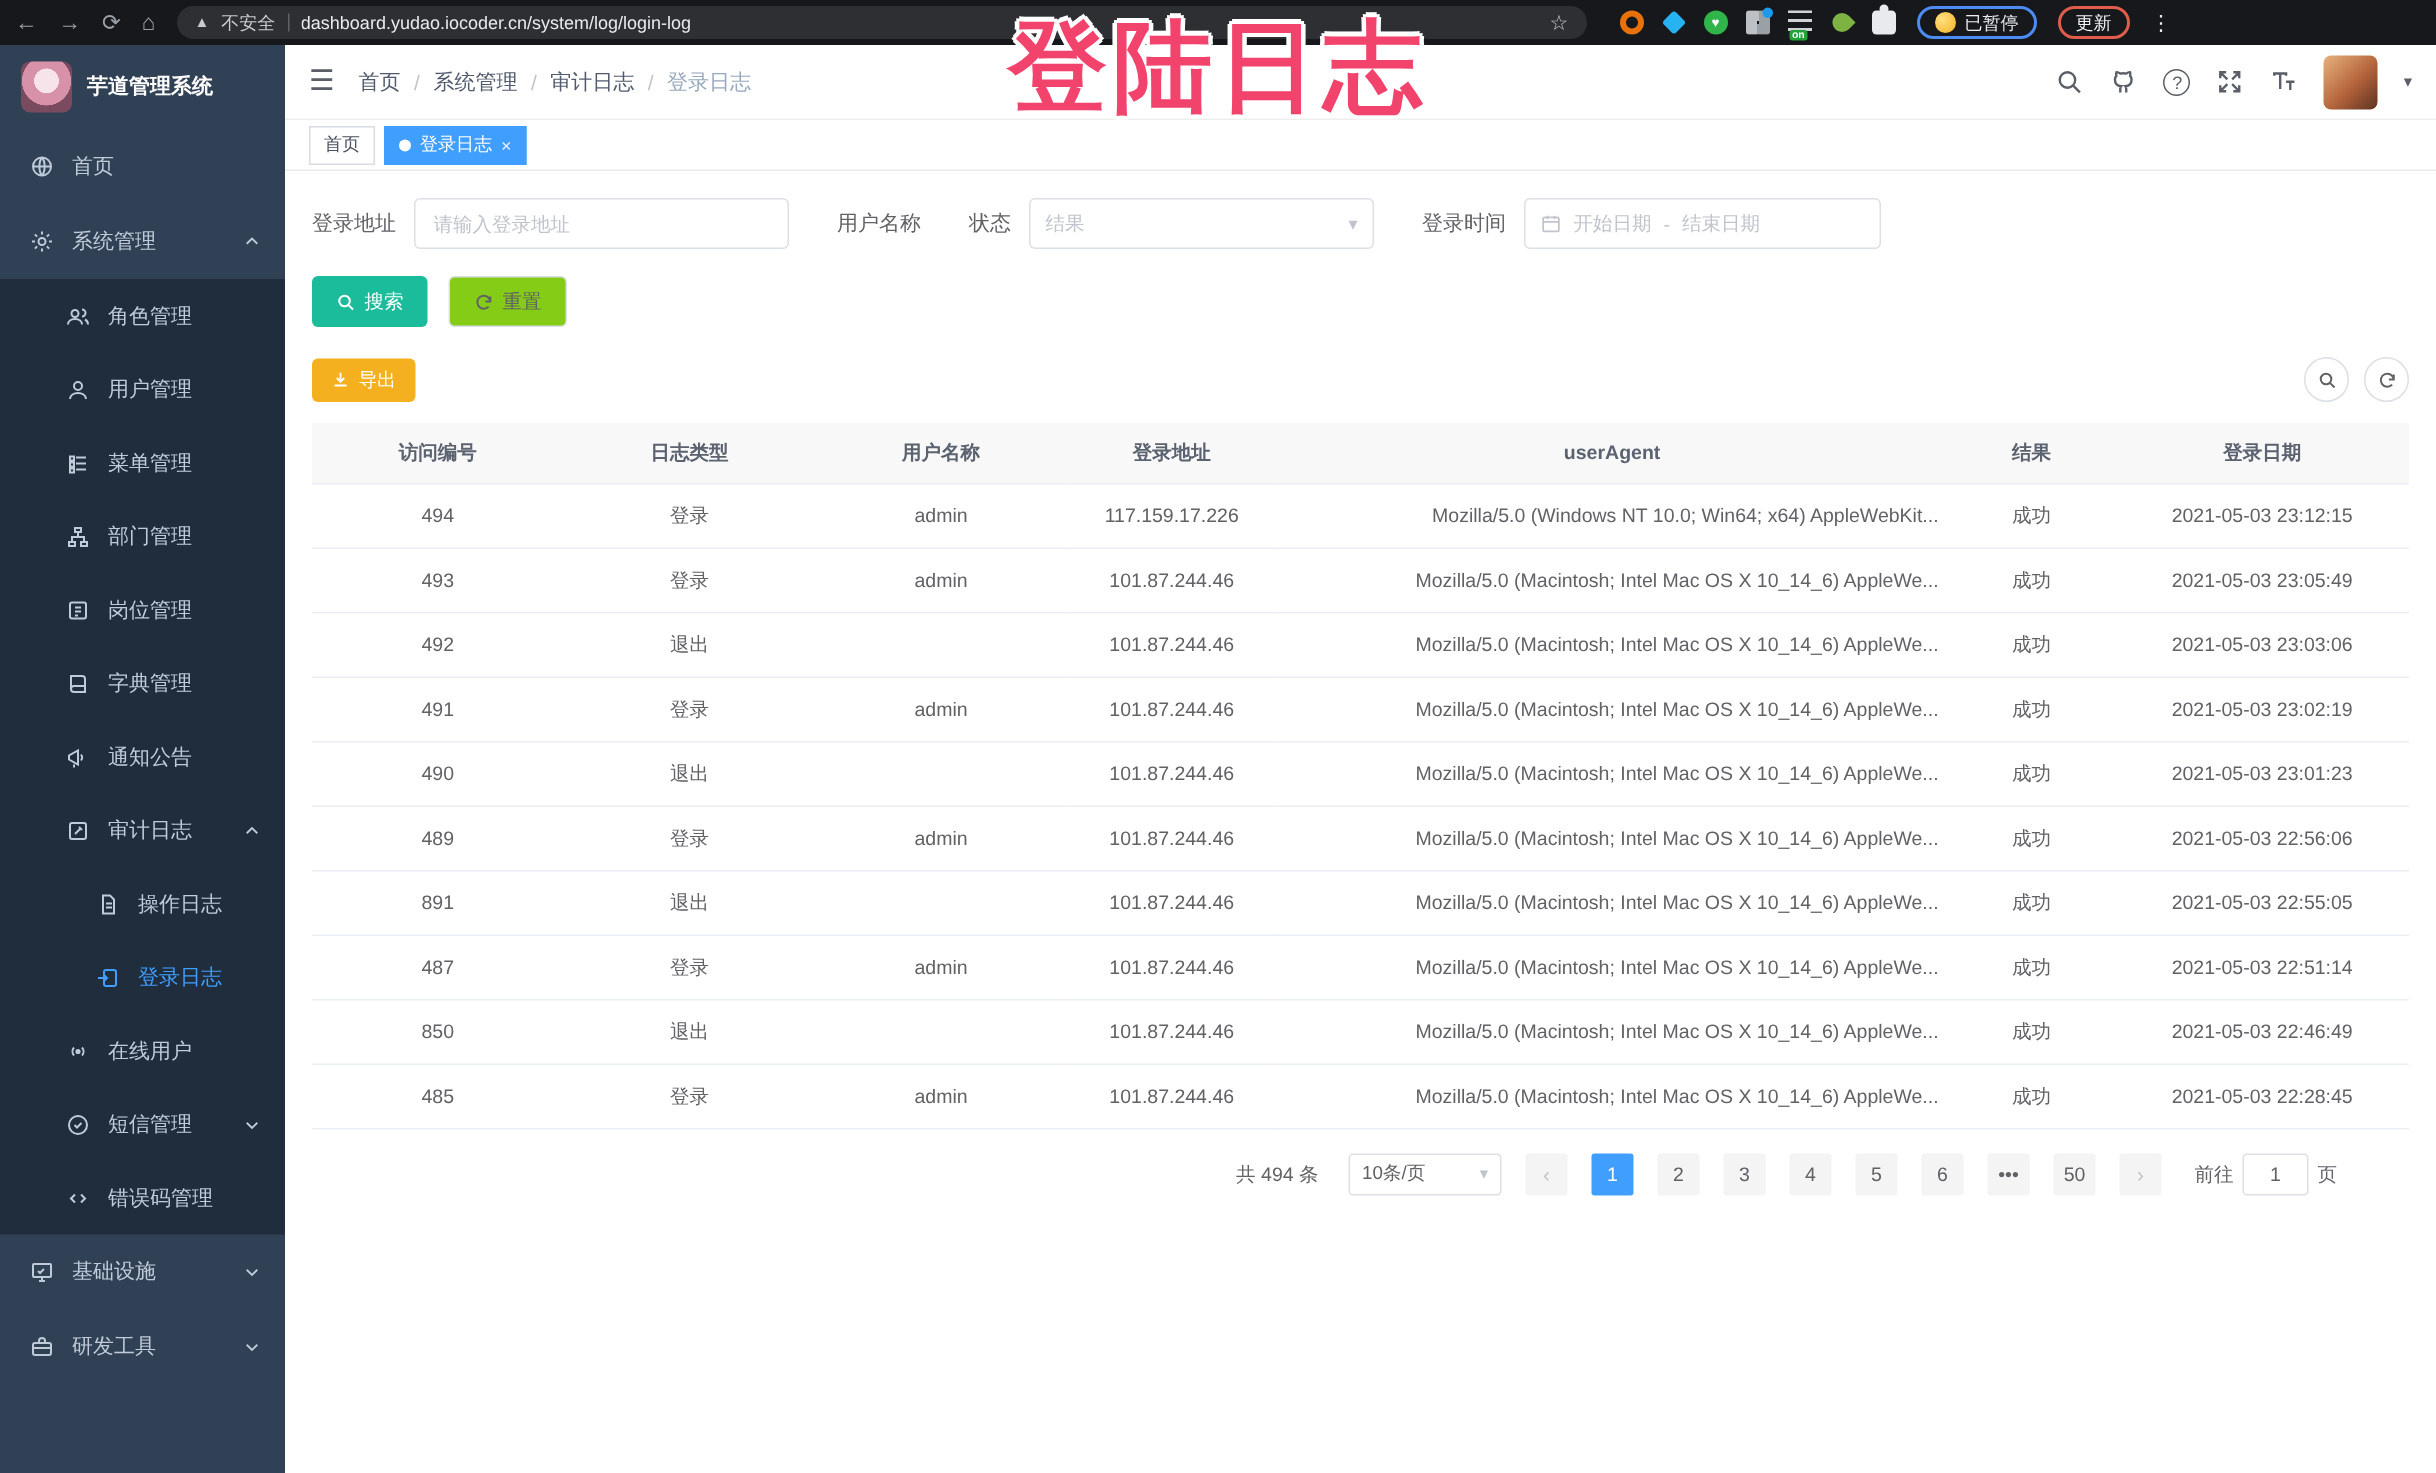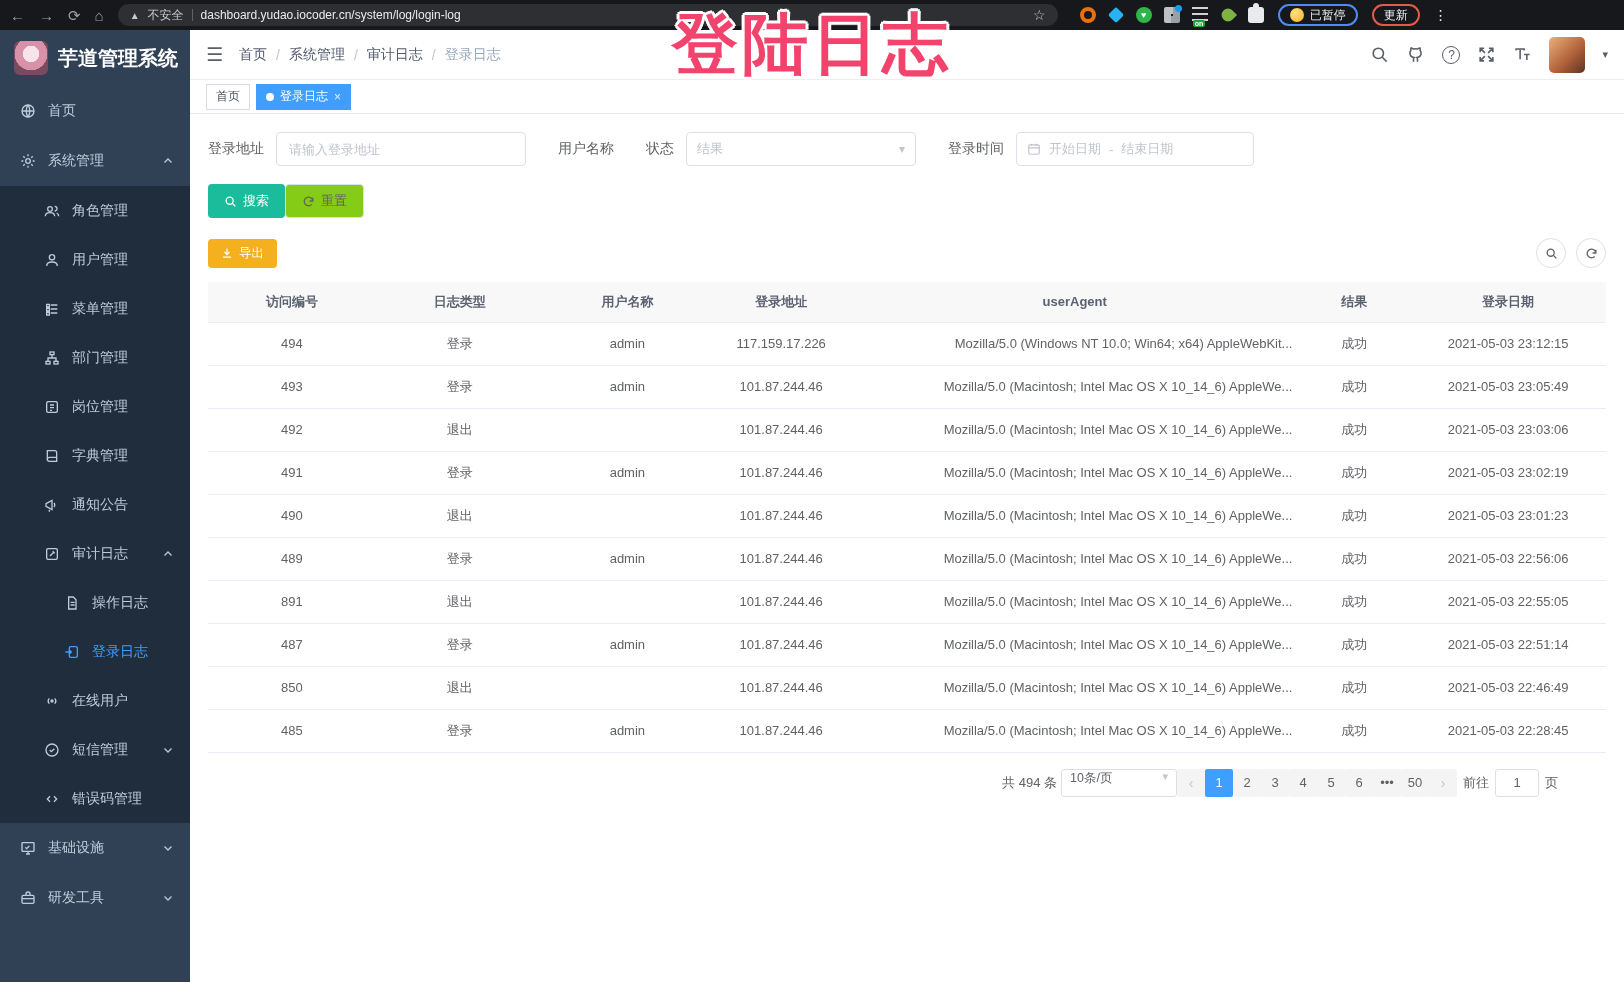--- a/index.html
+++ b/index.html
@@ -29,21 +29,21 @@
   .pill-paused { border:2px solid #4d8bf5; }
   .emoji-face { width:14px; height:14px; border-radius:50%; background:radial-gradient(circle at 35% 35%,#ffe082,#f6b220); }
   .pill-update { border:2px solid #e05c4b; color:#f1f3f4; }
   .kebab { color:#e8eaed; font-size:14px; }
 
   
   .app { display:flex; height:952px; }
   .sidebar { width:190px; background:var(--sidebar-bg,#304156); color:#bfcbd9; flex-shrink:0; overflow:hidden; }
   .logo-row { height:56px; display:flex; align-items:center; gap:10px; padding:0 12px 0 14px; }
   .logo-img { width:34px; height:34px; border-radius:6px; background:radial-gradient(circle at 50% 38%,#f7e3ea 0 30%,#d791a9 31% 60%,#7a4a5e 61%); flex-shrink:0; }
-  .app-title { color:#fff; font-size:20px; font-weight:bold; white-space:nowrap; }
+  .app-title { color:#fff; font-size:14px; font-weight:bold; white-space:nowrap; }
   .menu { list-style:none; font-size:14px; }
   .m-item { height:50px; display:flex; align-items:center; gap:12px; padding:0 16px 0 20px; cursor:pointer; white-space:nowrap; }
   .submenu { background:var(--submenu-bg,#1f2d3d); }
   .submenu .m-item { height:49px; padding-left:44px; }
   .submenu .m-item.lvl3 { padding-left:64px; }
   .m-item .mi { width:16px; height:16px; flex-shrink:0; color:#bfcbd9; }
   .m-item.active { color:var(--accent,#409EFF); }
   .m-item.active .mi { color:var(--accent,#409EFF); }
   .m-arrow { margin-left:auto; width:12px; height:12px; color:#bfcbd9; }
   .m-arrow.down { transform:rotate(180deg); }
@@ -74,43 +74,43 @@
   .filter-row { display:flex; align-items:center; gap:32px; margin-bottom:18px; flex-wrap:nowrap; }
   .f-group { display:flex; align-items:center; gap:12px; }
   .f-label { font-size:14px; color:#606266; white-space:nowrap; }
   .f-input { width:250px; height:34px; border:1px solid #dcdfe6; border-radius:4px; padding:16px 12px; font-size:13px; color:#606266; font-family:inherit; }
   .f-input::placeholder { color:#c0c4cc; }
   .f-select { width:230px; height:34px; border:1px solid #dcdfe6; border-radius:4px; padding:0 10px; display:flex; align-items:center; color:#c0c4cc; font-size:13px; cursor:pointer; }
   .f-select .cv { margin-left:auto; color:#c0c4cc; font-size:12px; }
   .f-date { width:238px; height:34px; border:1px solid #dcdfe6; border-radius:4px; padding:0 10px; display:flex; align-items:center; gap:8px; color:#c0c4cc; font-size:13px; cursor:pointer; }
   .cal-ico { width:14px; height:14px; color:#c0c4cc; }
 
-  .btn-row { display:flex; margin-bottom:20px; }
+  .btn-row { display:flex; gap:14px; margin-bottom:20px; }
   .btn { height:34px; border-radius:4px; border:none; display:inline-flex; align-items:center; gap:6px; padding:0 16px; font-size:13px; cursor:pointer; font-family:inherit; }
   .btn svg { width:13px; height:13px; }
   .btn-search { background:var(--search-btn,#1abc9c); color:#fff; }
   .btn-reset { background:#84cc16; border:1px solid #dcdfe6; color:#606266; }
   .export-row { display:flex; align-items:center; margin-bottom:14px; }
   .btn-export { height:29px; padding:0 13px; font-size:12.5px; background:var(--export-btn,#f5b020); color:#fff; border-radius:4px; border:none; display:inline-flex; align-items:center; gap:6px; cursor:pointer; font-family:inherit; }
   .btn-export svg { width:12px; height:12px; }
   .tool-circles { margin-left:auto; display:flex; gap:10px; }
   .circle-btn { width:30px; height:30px; border-radius:50%; border:1px solid #dcdfe6; background:#fff; display:flex; align-items:center; justify-content:center; color:#606266; cursor:pointer; }
   .circle-btn svg { width:13px; height:13px; }
 
   
   table { width:100%; border-collapse:collapse; font-size:13px; color:#606266; table-layout:fixed; }
   thead th { background:#f8f8f9; color:#5b6270; font-weight:bold; height:40px; text-align:center; border-bottom:1px solid #ebeef5; padding:0 6px; }
   tbody td { height:43px; text-align:center; border-bottom:1px solid #ebeef5; padding:0 6px; white-space:nowrap; overflow:hidden; text-overflow:ellipsis; }
   td.ua, th.ua { text-align:right; }
   col.c1{width:12%} col.c2{width:12%} col.c3{width:12%} col.c4{width:10%} col.c5{width:32%} col.c6{width:8%} col.c7{width:14%}
 
   
-  .pager { display:flex; align-items:center; justify-content:flex-end; gap:0; padding:16px 48px 0 0; font-size:13px; color:#606266; }
+  .pager { display:flex; align-items:center; justify-content:flex-end; gap:16px; padding:16px 48px 0 0; font-size:13px; color:#606266; }
   .pg-total { margin-right:4px; }
-  .pg-size { width:116px; height:28px; border:1px solid #dcdfe6; border-radius:3px; display:flex; align-items:flex-start; padding:0 8px; color:#606266; font-size:12.5px; cursor:pointer; }
+  .pg-size { width:102px; height:28px; border:1px solid #dcdfe6; border-radius:3px; display:flex; align-items:center; padding:0 8px; color:#606266; font-size:12.5px; cursor:pointer; }
   .pg-size .cv { margin-left:auto; color:#c0c4cc; font-size:11px; }
   .pg-btn { min-width:28px; height:28px; border-radius:2px; background:#f4f4f5; color:#606266; display:flex; align-items:center; justify-content:center; font-size:13px; cursor:pointer; padding:0 4px; }
   .pg-btn.active { background:var(--accent,#409EFF); color:#fff; }
   .pg-btn.arrow { color:#c0c4cc; font-size:14px; }
   .pg-goto { display:flex; align-items:center; gap:6px; margin-left:6px; }
   .pg-input { width:44px; height:28px; border:1px solid #dcdfe6; border-radius:3px; text-align:center; font-size:13px; color:#606266; font-family:inherit; }
 
   
   .watermark { position:absolute; top:0; left:50%; transform:translateX(-50%); z-index:50; font-size:66px; font-weight:bold; letter-spacing:4px; color:var(--watermark,#f2436d); white-space:nowrap; pointer-events:none;
     text-shadow:-3px 0 #fff,3px 0 #fff,0 -3px #fff,0 3px #fff,-2px -2px #fff,2px 2px #fff,-2px 2px #fff,2px -2px #fff; }

